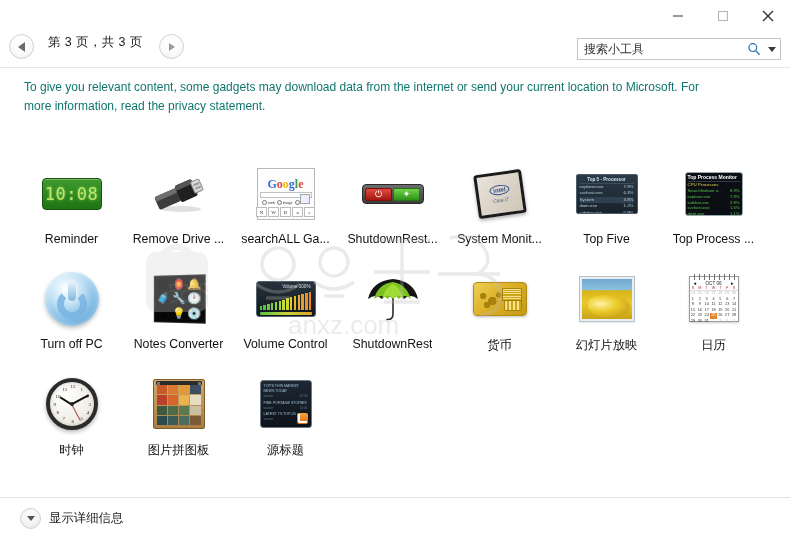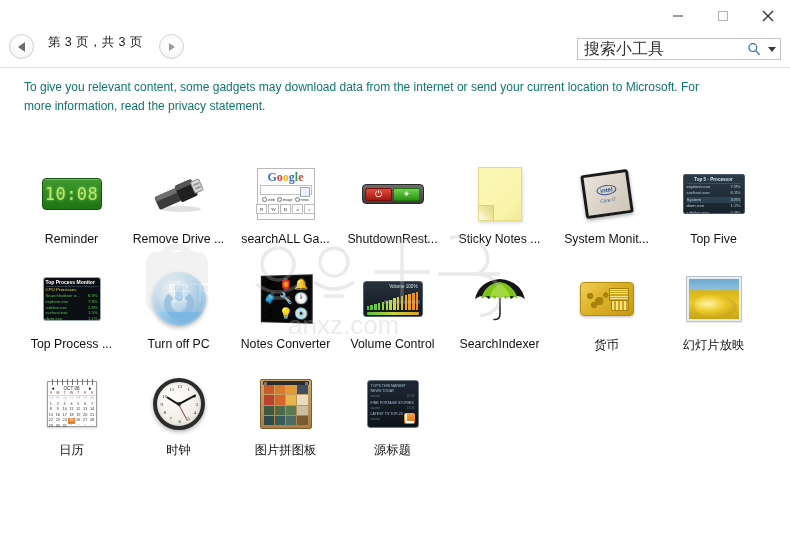--- a/index.html
+++ b/index.html
@@ -63,21 +63,21 @@
   .searchbox {
     position: absolute; right: 9px; top: 7px;
     width: 204px; height: 22px;
     border: 1px solid #c4c4c4;
     background: #ffffff;
     display: flex; align-items: center;
   }
   .searchbox input {
     flex: 1; border: none; outline: none;
     font-family: "Liberation Sans", sans-serif;
-    font-size: 16px; color: #222;
+    font-size: 12px; color: #222;
     padding: 0 4px 0 6px;
     background: transparent;
     min-width: 0;
   }
   .searchbox input::placeholder { color: #333; opacity: 1; }
   .search-icon { width: 20px; display:flex; align-items:center; justify-content:center; flex:none; }
   .search-caret { width: 16px; display:flex; align-items:center; justify-content:center; flex:none; }
   .caret-dn { width:0;height:0;border-left:4px solid transparent;border-right:4px solid transparent;border-top:5px solid #3a3a3a; }
 
   
@@ -128,21 +128,21 @@
     font-size: 17px; font-weight: normal; color: #bde86a;
     letter-spacing: .5px;
     text-shadow: 0 0 3px rgba(190,255,120,.6);
   }
   .art-usb { transform: rotate(0deg); }
 
   .art-google {
     width: 58px; height: 52px; background: #fdfdfd;
     border: 1px solid #b9b9b9;
     display:flex; flex-direction:column; align-items:center;
-    padding: 2px 3px 2px;
+    padding: 9px 3px 2px;
   }
   .g-logo { font-family:"Liberation Serif", serif; font-size: 12px; line-height:12px; }
   .g-logo b:nth-child(1){color:#3b6fd4}
   .g-logo b:nth-child(2){color:#d8453a}
   .g-logo b:nth-child(3){color:#f2b800}
   .g-logo b:nth-child(4){color:#3b6fd4}
   .g-logo b:nth-child(5){color:#3a9e4c}
   .g-logo b:nth-child(6){color:#d8453a}
   .g-field { width: 52px; height: 10px; border:1px solid #c0c0c0; background:#fff; margin-top:2px; position:relative;}
   .g-field::after{content:"";position:absolute;right:1px;top:1px;width:8px;height:8px;border:1px solid #9aa;background:#eef;}
@@ -496,26 +496,20 @@
       <div class="thumb">
         <div class="art-shutdown">
           <div class="sd-red">⏻</div>
           <div class="sd-green">✦</div>
         </div>
       </div>
       <div class="gname">ShutdownRest...</div>
     </div>
 
 
-    <div class="gadget">
-      <div class="thumb">
-        <div class="art-sticky2"></div>
-      </div>
-      <div class="gname">Sticky Notes ...</div>
-    </div>
 
     <div class="gadget">
       <div class="thumb">
         <div class="art-cpu">
           <div class="cpu-logo">intel</div>
           <div class="cpu-sub">Core i7</div>
         </div>
       </div>
       <div class="gname">System Monit...</div>
     </div>
@@ -632,21 +626,21 @@
 
     <div class="gadget">
       <div class="thumb">
         <svg class="art-umbrella" width="58" height="52" viewBox="0 0 58 52">
           <path d="M4 26 Q8 8 29 6 Q50 8 54 26 Q46 20 40 26 Q34 19 29 26 Q24 19 18 26 Q12 20 4 26 Z" fill="#151515"></path>
           <path d="M10 26 Q14 11 29 9 Q42 11 47 26 Q40 20 34.5 26 Q29 18 24 26 Q18 20 10 26 Z" fill="#7cc21f"></path>
           <path d="M18 26 Q22 13 29 11 Q36 14 40 26 Q34.5 19 29 26 Q24 19 18 26 Z" fill="#a0dc33"></path>
           <path d="M29 26 L29 41 Q29 47 23 46.5" stroke="#2b2b2b" stroke-width="1.6" fill="none" stroke-linecap="round"></path>
         </svg>
       </div>
-      <div class="gname">SearchIndexer</div>
+      <div class="gname">ShutdownRest</div>
     </div>
 
 
     <div class="gadget">
       <div class="thumb">
         <div class="art-currency">
             <span class="cur-chip"></span>
           </div>
       </div>
       <div class="gname">货币</div>
@@ -817,14 +811,22 @@
       <path d="M176 60 q20 14 40 0"></path>
       <path d="M186 74 h20"></path>
       <path d="M236 18 h56 M264 18 v62 M236 50 h56 M246 80 h36"></path>
       <path d="M312 16 q22 -6 34 10 q10 16 -6 26 q20 2 22 20 q2 18 -20 22"></path>
       <path d="M300 52 h62"></path>
     </g>
     <text x="30" y="78" font-family="Liberation Sans, sans-serif" font-size="22" fill="#ffffff">安下载</text>
     <text x="150" y="112" font-family="Liberation Sans, sans-serif" font-size="26" fill="#bdbdbd">anxz.com</text>
   </svg>
 
+  <div class="bottombar">
+    <div class="details-btn">
+      <span class="details-circle">
+        <span class="chev-dn"></span>
+      </span>
+      <span class="details-label">显示详细信息</span>
+    </div>
+  </div>
 
 </div>
 
 </body></html>

